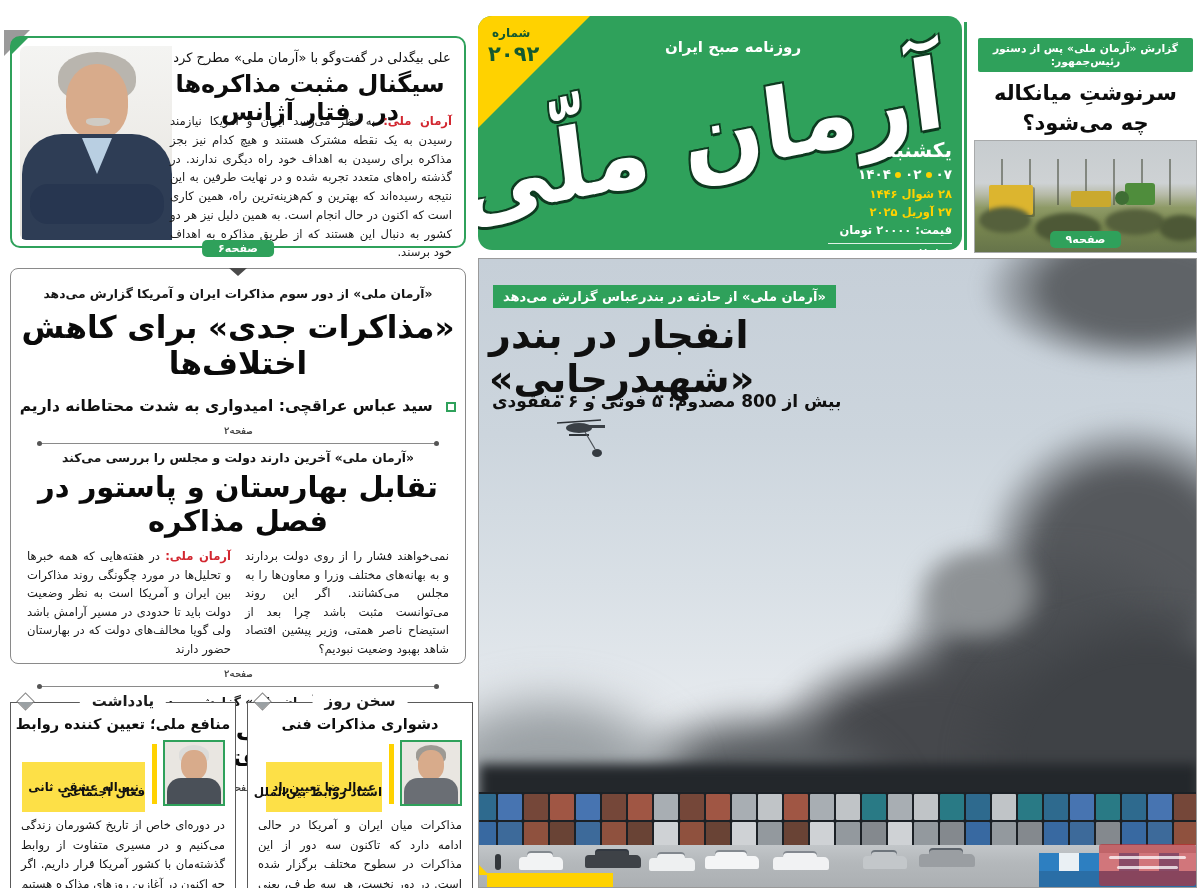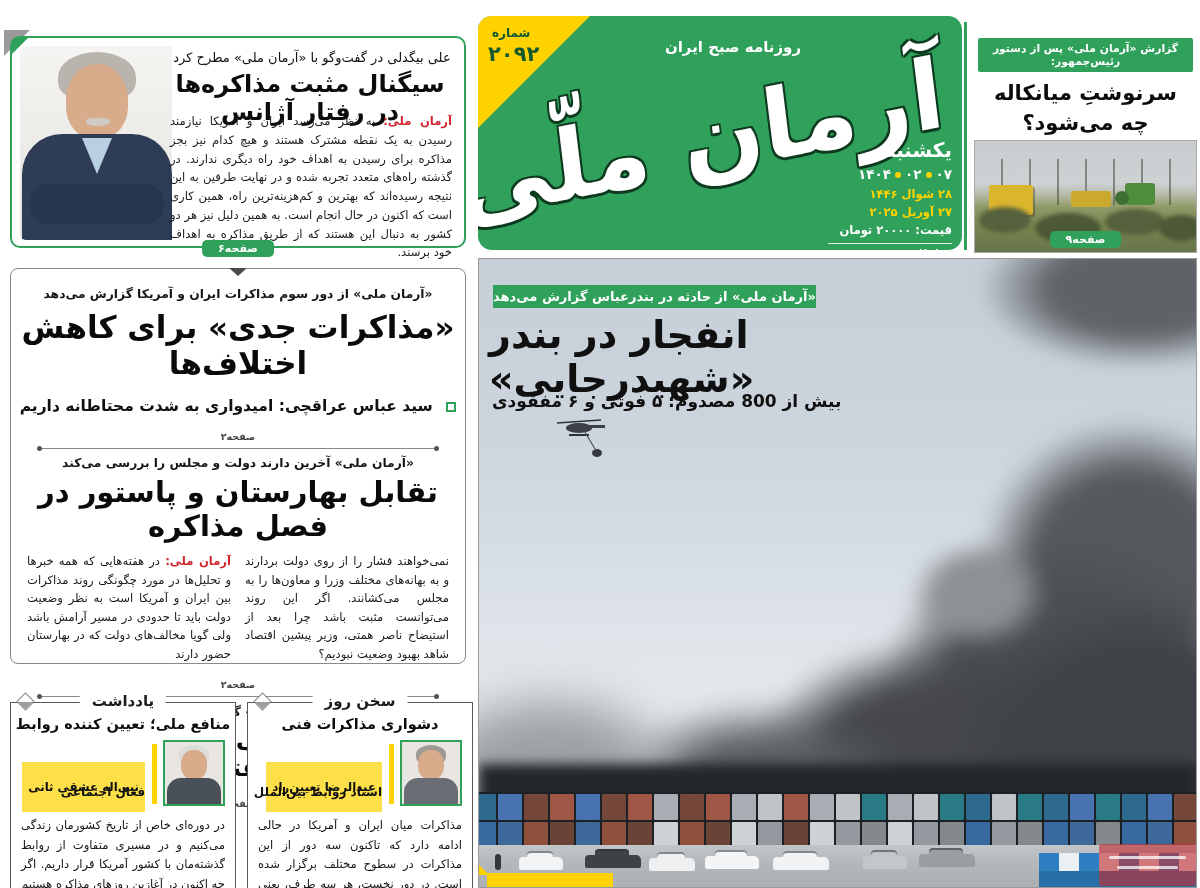--- a/index.html
+++ b/index.html
@@ -95,21 +95,21 @@
               background:#fff; border:1px solid #8a8a8a; border-radius:8px; text-align:center; }
   .left-col-notch { position:absolute; top:-1px; left:50%; transform:translateX(-50%);
                     width:0; height:0; border-left:9px solid transparent; border-right:9px solid transparent;
                     border-top:8px solid #4a4a4a; }
   .kicker-sm { font-size:12.3px; font-weight:700; color:#161616; }
   .a1-kicker { margin-top:18px; }
   .a1-headline { font-size:31px; font-weight:900; color:#0a0a0a; margin-top:8px; letter-spacing:-.5px; }
   .a1-bullet { margin-top:16px; font-size:15.5px; font-weight:800; color:#111; }
   .bullet-square { display:inline-block; width:10px; height:10px; border:2.5px solid #2fa15b;
                    background:#fff; margin-left:8px; vertical-align:middle; }
-  .page-note { font-size:9.5px; color:#444; font-weight:700; margin-top:16px; }
+  .page-note { font-size:9.5px; color:#444; font-weight:700; margin-top:10px;font-family:Liberation Mono, monospace; }
   .a2-kicker { margin-top:7px; }
   .a2-headline { font-size:29px; font-weight:900; color:#0a0a0a; margin-top:5px; letter-spacing:-.5px; }
   .a2-body { display:flex; flex-direction:row; gap:14px; margin:9px 16px 0; }
   .a2-body > div { flex:1; font-size:11.6px; line-height:1.6; text-align:justify; color:#1a1a1a; }
   .a3-kicker { margin-top:8px; }
   .a3-headline { font-size:25px; font-weight:900; color:#0a0a0a; margin-top:5px; }
 
   
   .op-box { position:absolute; top:702px; height:190px; background:#fff;
             border:1px solid #5a5a5a; border-bottom:none; }
@@ -132,21 +132,21 @@
              font-size:11.8px; font-weight:800; padding:18px 6px; }
   .op-role { position:absolute; right:90px; top:45px; font-size:12px; font-weight:700; color:#111; }
   .op-body { margin:6px 10px 0; font-size:11.6px; line-height:1.7; text-align:justify; color:#151515; }
 
   
   .main-photo { position:absolute; left:478px; top:258px; width:719px; height:630px;
                 border:1px solid #9a9a9a; overflow:hidden;
                 background:linear-gradient(180deg,#c6cfd8 0%,#ccd5dd 28%,#d9e0e6 52%,#e6eaee 72%,#dfe3e6 84%); }
   .smoke { position:absolute; border-radius:50%; }
   .story-kicker { position:absolute; left:14px; top:26px; background:#2fa15b; color:#fff;
-                  font-size:13px; font-weight:800; padding:4px 0; z-index:7; }
+                  font-size:13px; font-weight:800; padding:4px 10px; z-index:7; }
   .story-headline { position:absolute; left:10px; top:54px; width:480px; text-align:left;
                     font-size:38px; font-weight:900; color:#101010; z-index:7; direction:rtl; letter-spacing:-1px; }
   .story-subhead { position:absolute; left:13px; top:132px; font-size:17px; font-weight:800;
                    color:#101010; z-index:7; }
   .heli { position:absolute; left:76px; top:160px; z-index:5; }
   .containers { position:absolute; left:0; top:533px; width:719px; height:58px; z-index:4;
                 background:#1c2126; display:flex; flex-direction:column; gap:2px; padding-top:2px; }
   .containers .row { display:flex; gap:2px; }
   .containers .row div { height:26px; flex:0 0 24px; border-radius:1px; opacity:.95; }
   .ground { position:absolute; left:0; top:586px; width:719px; height:44px; z-index:5;

